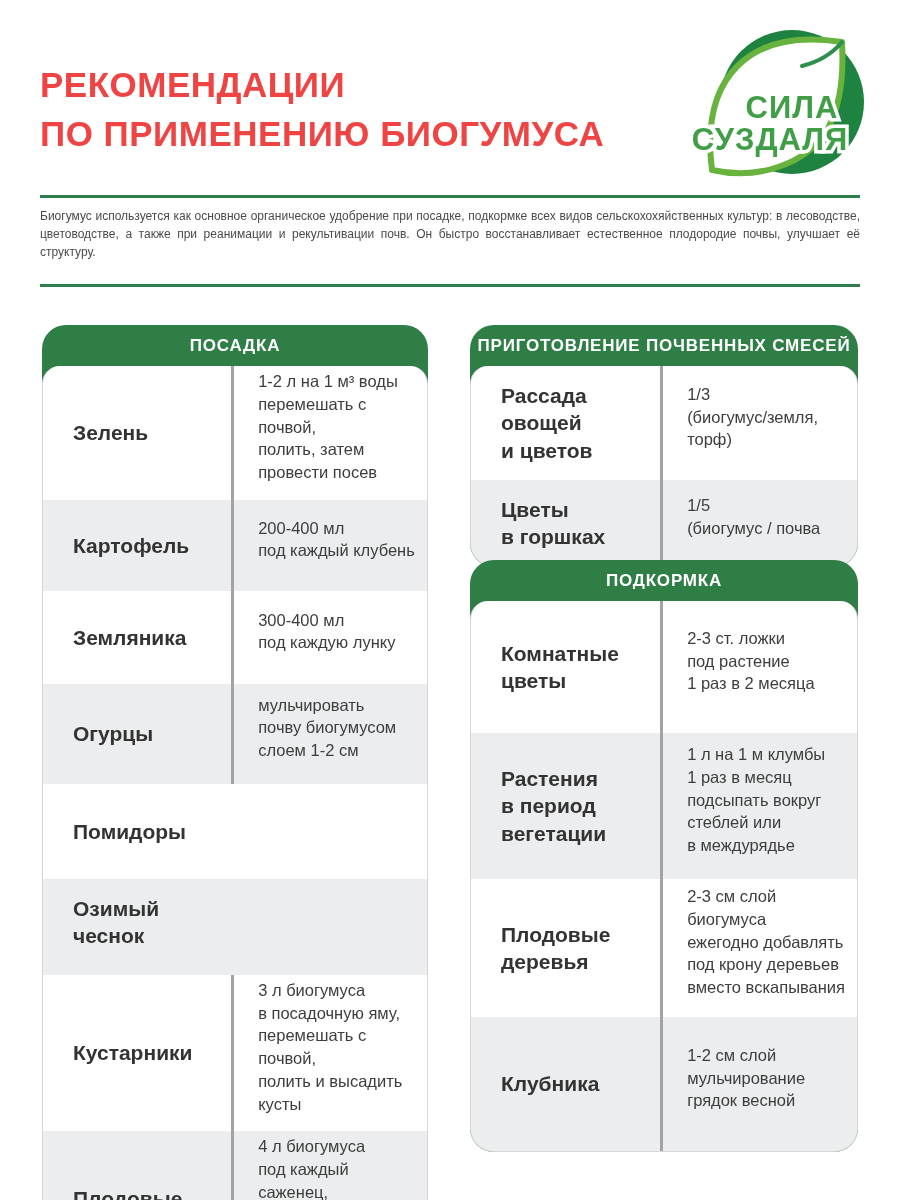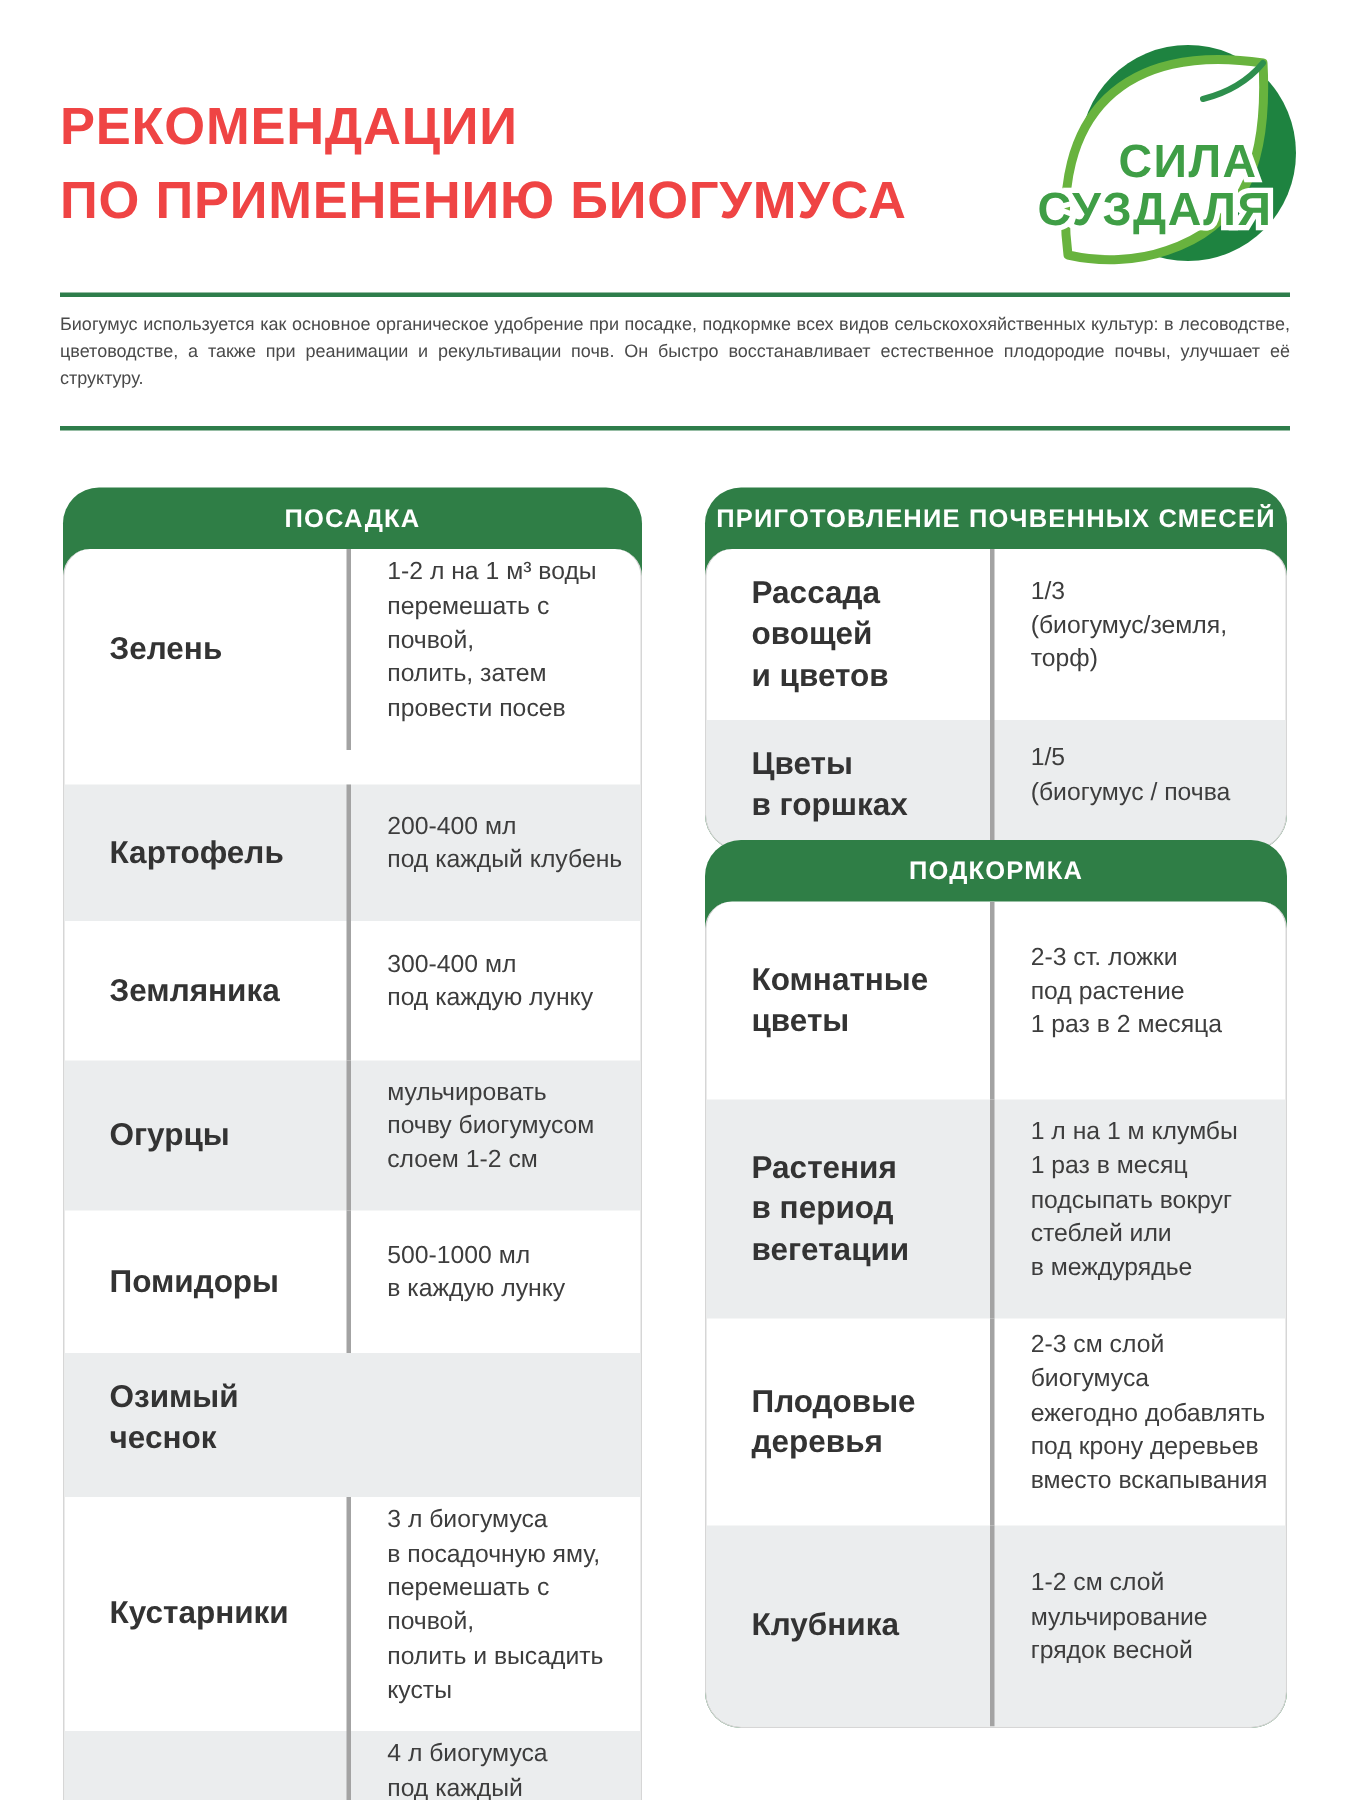--- a/index.html
+++ b/index.html
@@ -41,21 +41,21 @@
   }
   .dsc{
     box-sizing:border-box;width:51%;display:flex;align-items:center;
     border-left:3px solid #a3a3a3;
     padding:4px 8px 16px 24px;font-size:16.5px;color:#3d3d3d;
     line-height:1.38;white-space:pre-line;
   }
   
   .card-posadka{left:42px;top:325px;width:386px;}
   .card-posadka .row:nth-child(1){min-height:97px;}
-  .card-posadka .row:nth-child(2){min-height:91px;margin-top:23px;}
+  .card-posadka .row:nth-child(2){min-height:91px;}
   .card-posadka .row:nth-child(3){min-height:93px;}
   .card-posadka .row:nth-child(4){min-height:100px;}
   .card-posadka .row:nth-child(5){min-height:95px;}
   .card-posadka .row:nth-child(6){min-height:96px;flex-direction:column;}
   .card-posadka .row:nth-child(7){min-height:118px;}
   .card-posadka .row:nth-child(8){min-height:97px;}
   .card-smesi{left:470px;top:325px;width:388px;}
   .card-smesi .row:nth-child(1){min-height:80px;}
   .card-smesi .row:nth-child(2){min-height:82px;}
   .card-podkormka{left:470px;top:560px;width:388px;}
@@ -107,22 +107,20 @@
 под каждую лунку</div>
       </div>
       <div class="row">
         <div class="lbl">Огурцы</div>
         <div class="dsc">мульчировать
 почву биогумусом
 слоем 1-2 см</div>
       </div>
       <div class="row">
         <div class="lbl">Помидоры</div>
-        <div class="dsc">500-1000 мл
-в каждую лунку</div>
       </div>
       <div class="row">
         <div class="lbl">Озимый
 чеснок</div>
       </div>
       <div class="row">
         <div class="lbl">Кустарники</div>
         <div class="dsc">3 л биогумуса
 в посадочную яму,
 перемешать с почвой,

